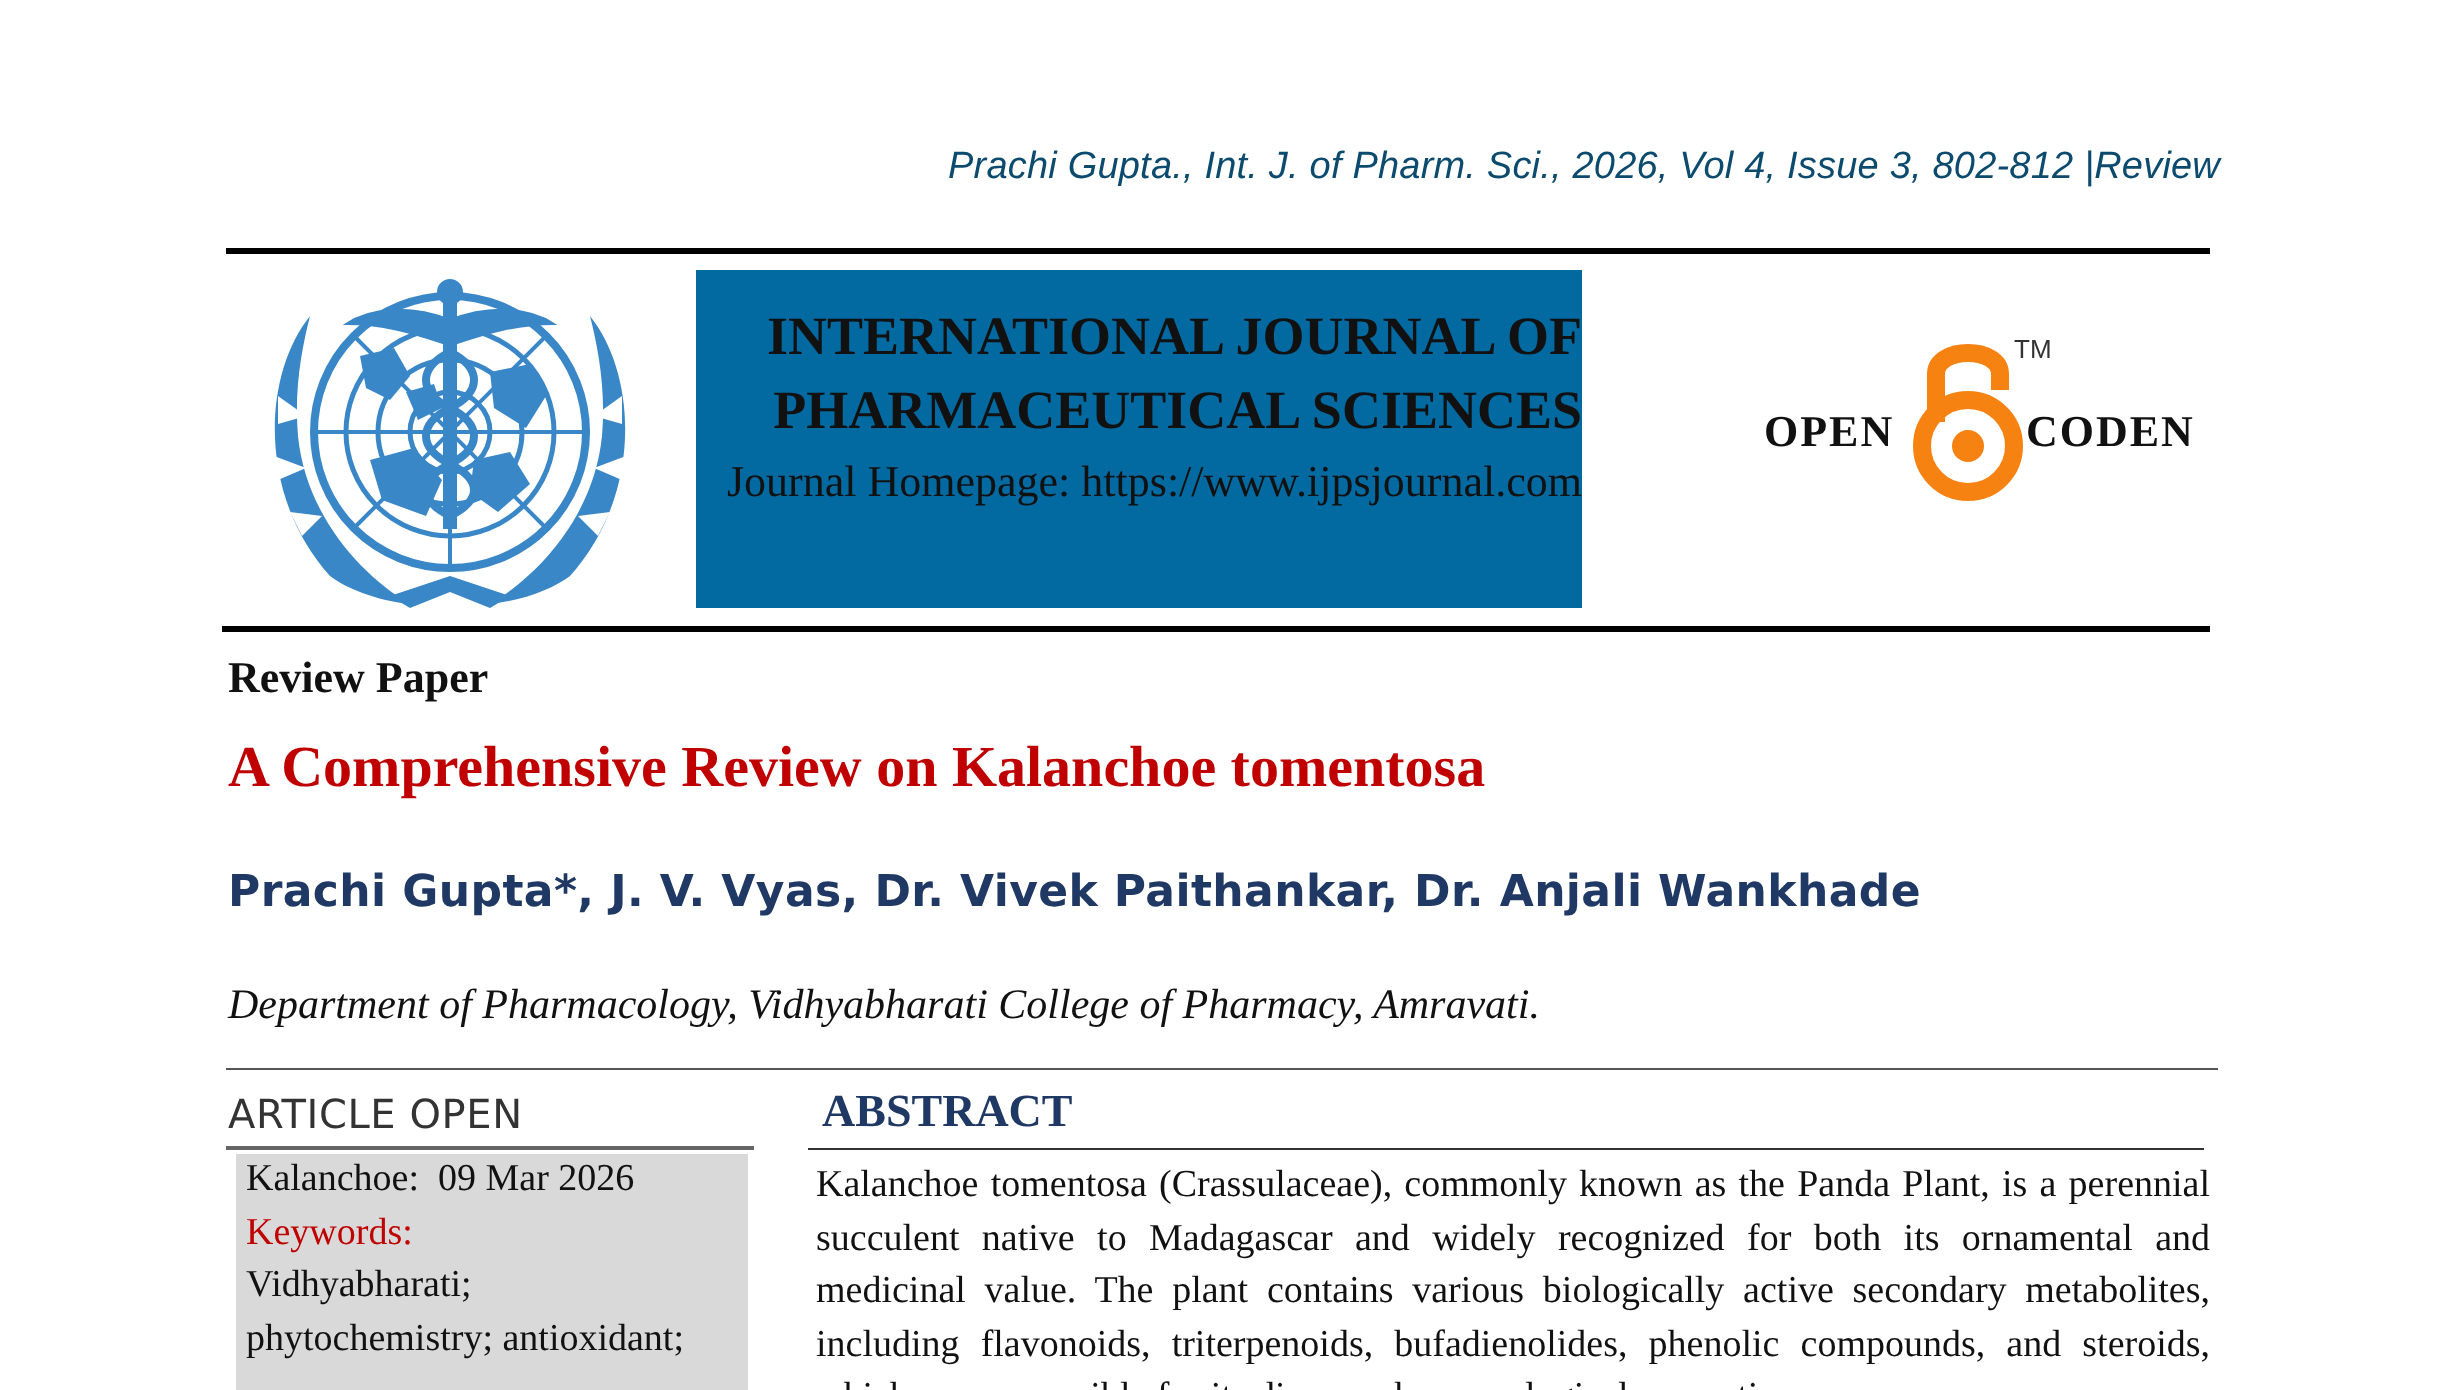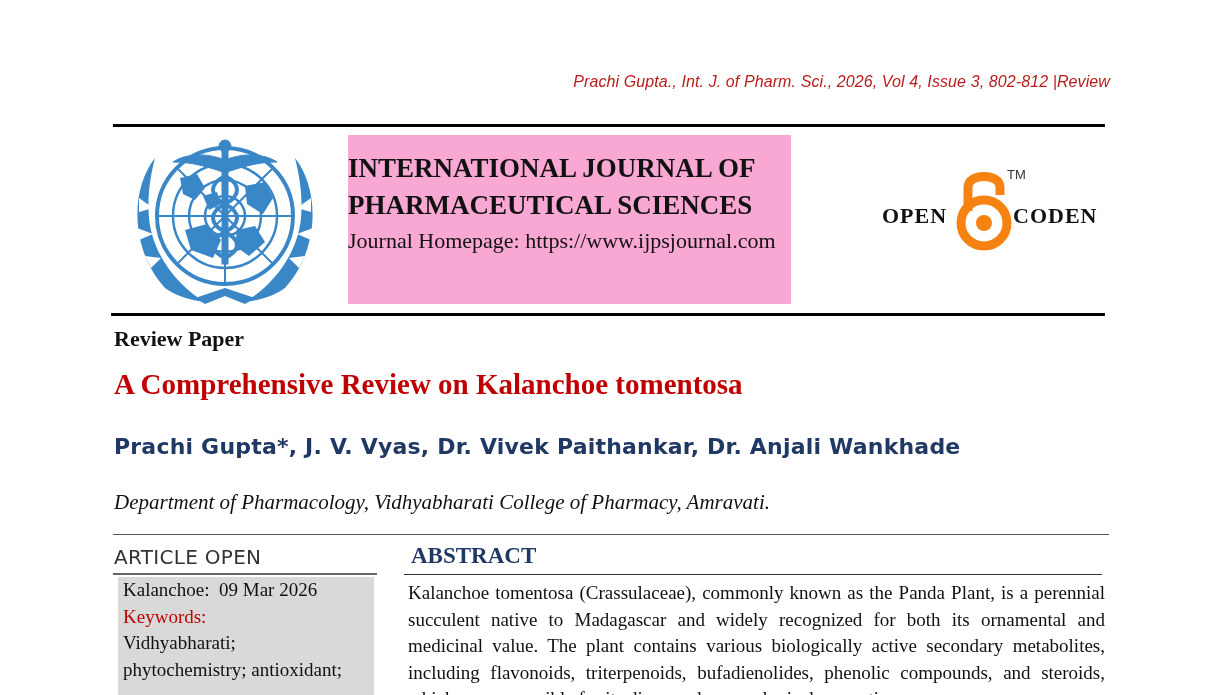--- a/index.html
+++ b/index.html
@@ -1,25 +1,25 @@
 <!DOCTYPE html>
 <html><head>
   <meta charset="utf-8">
   <style>
     html, body { margin: 0; padding: 0; background: #ffffff; }
     body { width: 1220px; height: 695px; position: relative; overflow: hidden; font-family: "Liberation Serif", serif; color: #000; }
 
-    .running-head { position: absolute; right: 110px; top: 73px; font-family: "Liberation Sans", sans-serif; font-style: italic; font-size: 16px; color: #b91c1c; letter-spacing: 0.1px; }
+    .running-head { position: absolute; right: 110px; top: 73px; font-family: "Liberation Sans", sans-serif; font-style: italic; font-size: 19px; color: #0c4a6e; letter-spacing: 0.1px; }
 
     .rule-top { position: absolute; left: 113px; top: 124px; width: 992px; height: 3px; background: #000; }
     .rule-mid { position: absolute; left: 111px; top: 313px; width: 994px; height: 3px; background: #000; }
 
     .logo-left { position: absolute; left: 125px; top: 138px; width: 200px; height: 168px; }
 
-    .journal-box { position: absolute; left: 348px; top: 135px; width: 443px; height: 169px; background: #f9a8d4; text-align: left; }
+    .journal-box { position: absolute; left: 348px; top: 135px; width: 443px; height: 169px; background: #0369a1; text-align: right; }
     .journal-box .j1 { font-family: "Liberation Serif", serif; font-weight: bold; font-size: 27px; line-height: 37px; margin-top: 15px; color: #111; }
     .journal-box .j3 { font-family: "Liberation Serif", serif; font-size: 22px; line-height: 33px; color: #111; }
 
     .oa-logo { position: absolute; left: 880px; top: 165px; width: 230px; height: 90px; }
     .oa-word { position: absolute; top: 38px; font-family: Liberation Serif, serif; font-weight: bold; font-size: 22px; color: #111; letter-spacing: 1px; }
     .oa-tm { position: absolute; left: 127px; top: 2px; font-family: "Liberation Sans", sans-serif; font-size: 13px; color: #333; }
 
     .paper-type { position: absolute; left: 114px; top: 326px; font-weight: bold; font-size: 22px; color: #111; }
     .paper-title { position: absolute; left: 114px; top: 368px; font-weight: bold; font-size: 29px; color: #c00000; }
     .authors { position: absolute; left: 114px; top: 434px; font-family: "DejaVu Sans", sans-serif; font-weight: bold; font-size: 22px; color: #1f3864; letter-spacing: 0.2px; }

